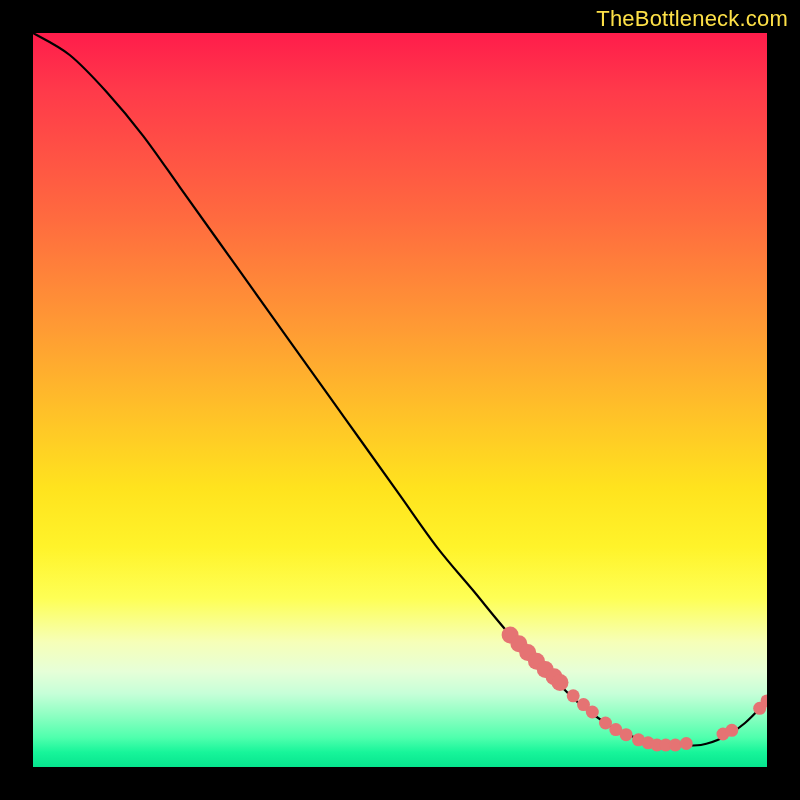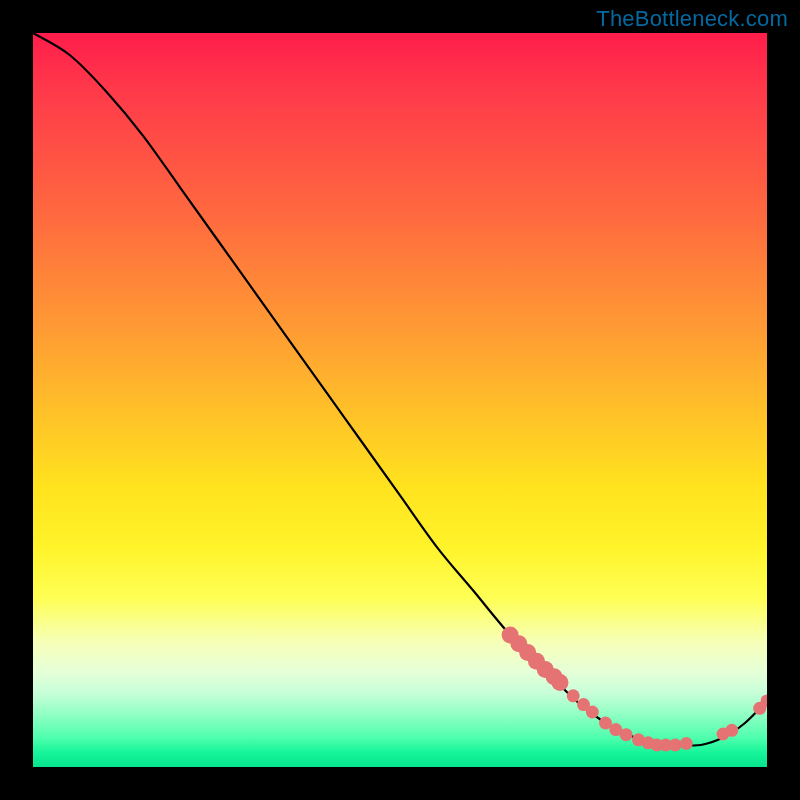--- a/index.html
+++ b/index.html
@@ -9,21 +9,21 @@
     width: 800px;
     height: 800px;
     background: #000;
   }
   .attribution {
     position: absolute;
     top: 6px;
     right: 12px;
     font-family: Arial, Helvetica, sans-serif;
     font-size: 22px;
-    color: #0369a1;
+    color: #fde047;
     letter-spacing: 0.2px;
   }
   .plot-area {
     position: absolute;
     left: 33px;
     top: 33px;
     width: 734px;
     height: 734px;
     overflow: hidden;
   }

